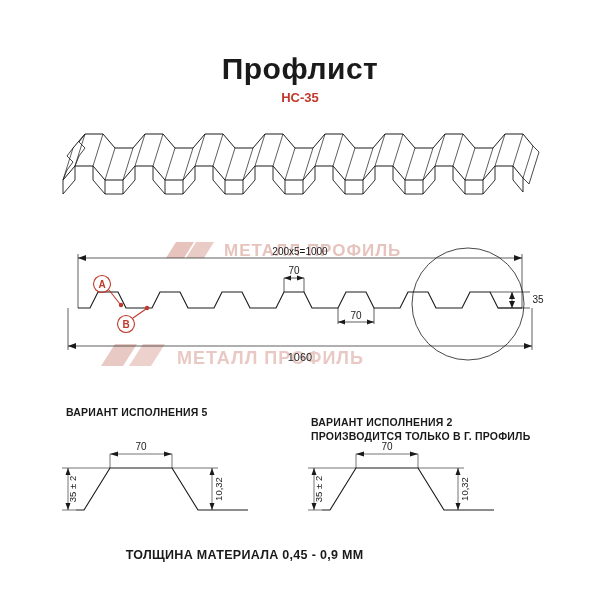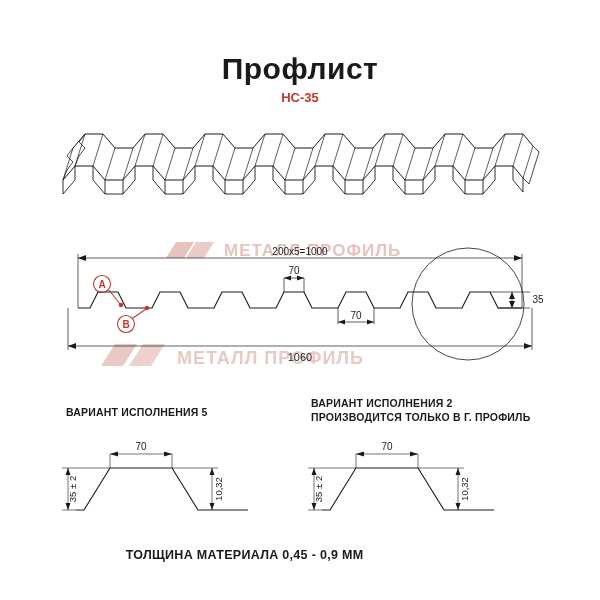--- a/index.html
+++ b/index.html
@@ -40,21 +40,21 @@
     color: #c0392b;
   }
   .variant-label {
     position: absolute;
     font-size: 10.5px;
     font-weight: bold;
     letter-spacing: 0.2px;
     line-height: 14px;
   }
   .variant1-label { top: 405px; left: 66px; }
-  .variant2-label { top: 396px; left: 311px; }
+  .variant2-label { top: 415px; left: 311px; }
   .footer {
     position: absolute;
     top: 548px;
     left: 0;
     width: 489px;
     text-align: center;
     font-size: 12.5px;
     font-weight: bold;
     letter-spacing: 0.3px;
   }

